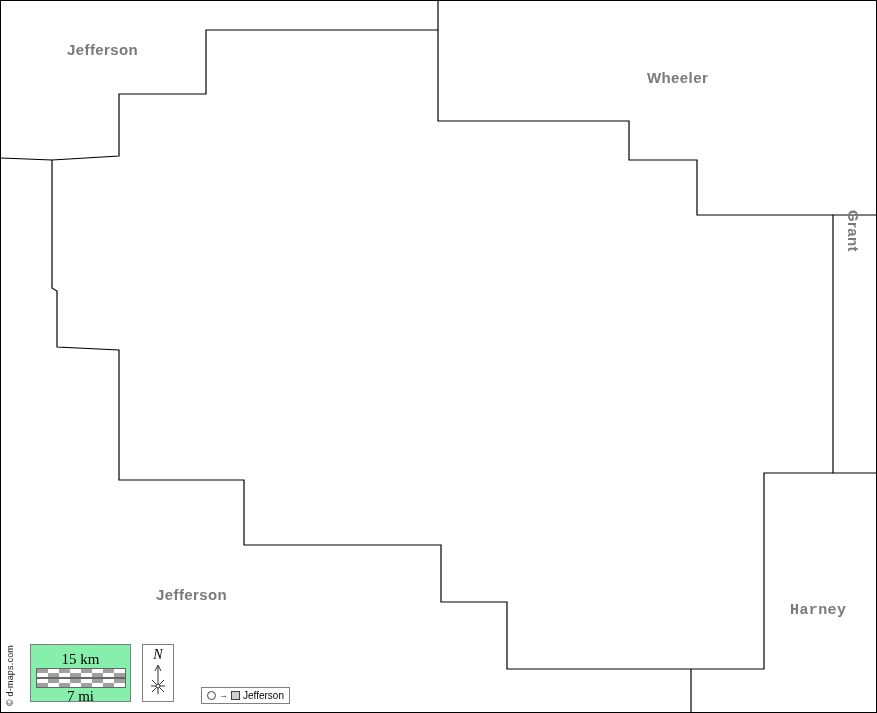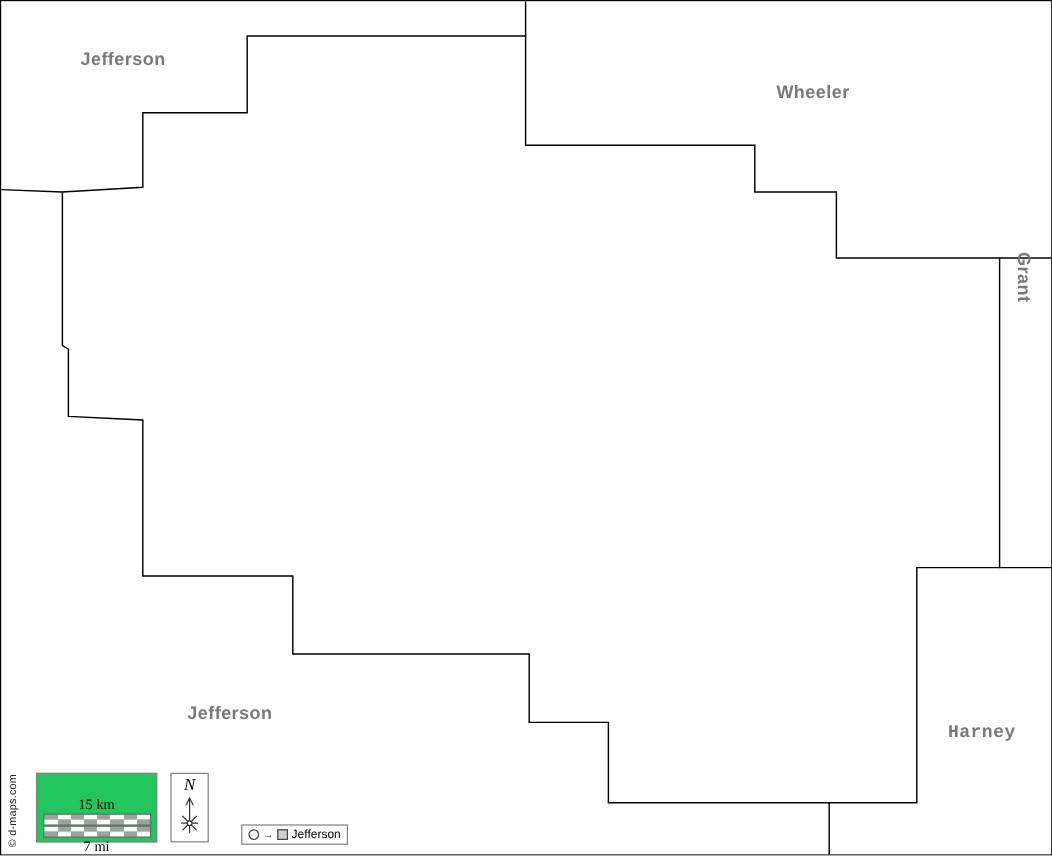--- a/index.html
+++ b/index.html
@@ -14,23 +14,23 @@
     position:absolute;color:#7a7a7a;font-weight:bold;font-size:15px;
     letter-spacing:.4px;white-space:nowrap;user-select:none;
   }
   .label-rotated{
     transform:translate(-50%,-50%) rotate(90deg);
   }
 
   
   .scalebox{
     position:absolute;left:29px;top:643px;width:101px;height:58px;
-    box-sizing:border-box;border:1px solid #808080;background:#22c55e;
+    box-sizing:border-box;border:1px solid #808080;background:#86efac;
     display:flex;flex-direction:column;align-items:center;justify-content:space-between;
-    padding:18px 0;font-family:"Liberation Serif",serif;font-size:12px;color:#000;
+    padding:6px 0;font-family:"Liberation Serif",serif;font-size:15px;color:#000;
   }
   .scalebar{width:88px;height:8px;border:1px solid #666;box-sizing:content-box;}
   .scalebar .half{height:4px;}
   .phase-a{background:repeating-linear-gradient(90deg,#a0a0a0 0 11px,#fff 11px 22px);}
   .phase-b{background:repeating-linear-gradient(90deg,#fff 0 11px,#a0a0a0 11px 22px);}
 
   
   .northbox{
     position:absolute;left:141px;top:643px;width:32px;height:58px;
     box-sizing:border-box;border:1px solid #808080;background:#fff;

